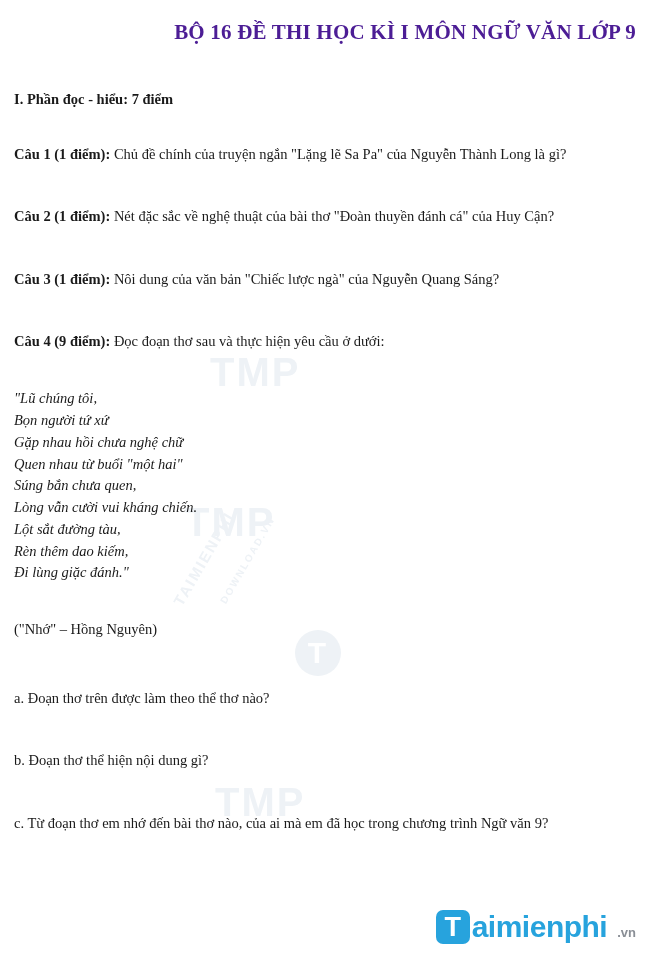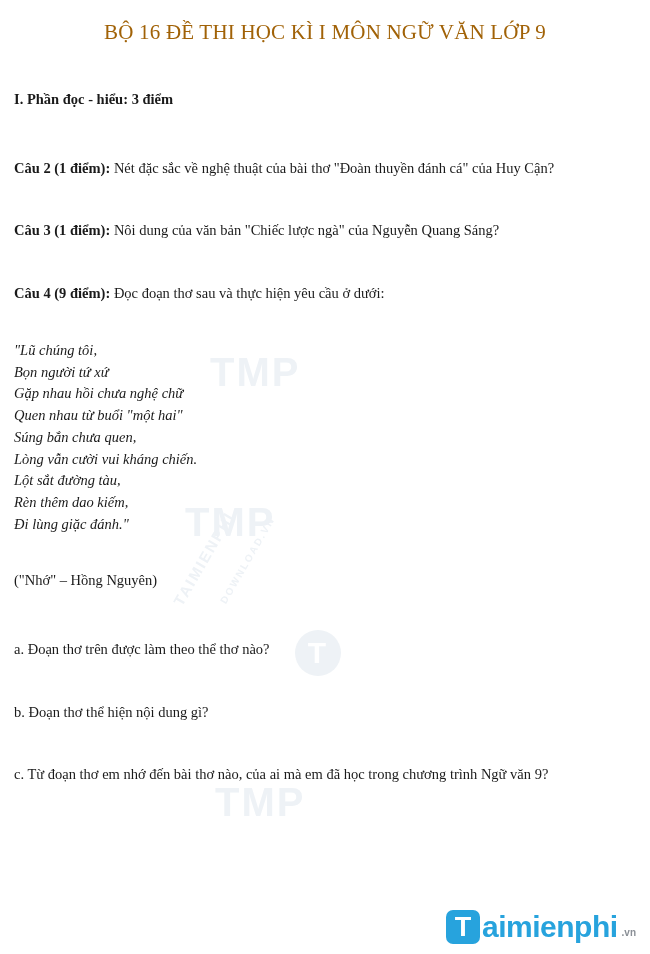--- a/index.html
+++ b/index.html
@@ -57,24 +57,24 @@
 
   
   .page {
     position: relative;
     z-index: 1;
     padding: 14px 14px 0 14px;
     box-sizing: border-box;
   }
 
   .doc-title {
-    text-align: center;
-    color: #a16207;
+    text-align: right;
+    color: #4c1d95;
     font-size: 21px;
-    font-weight: normal;
+    font-weight: bold;
     letter-spacing: 0.2px;
     margin: 6px 0 0 0;
     line-height: 1.2;
   }
   .doc-subtitle {
     text-align: center;
     color: #1f3c8c;
     font-size: 21px;
     font-weight: bold;
     margin: 28px 0 0 0;
@@ -136,24 +136,24 @@
     margin-right: 2px;
   }
   .logo-text {
     font-size: 30px;
     font-weight: bold;
     color: #27a3dd;
     line-height: 34px;
     letter-spacing: -0.5px;
   }
   .logo-tld {
-    font-size: 10px;
+    font-size: 13px;
     font-weight: bold;
     color: #8a8f96;
-    margin-left: 4px;
+    margin-left: 10px;
     line-height: 22px;
   }
 </style>
 </head>
 <body>
 
 <div class="watermark-layer">
   <div class="wm wm-tmp" style="left:210px; top:350px;">TMP</div>
   <div class="wm wm-tmp" style="left:185px; top:500px;">TMP</div>
   <div class="wm wm-tmp" style="left:215px; top:780px;">TMP</div>
@@ -161,24 +161,27 @@
   <div class="wm wm-taimienphi" style="left:218px; top:600px; font-size:10px;">DOWNLOAD.VN</div>
   <div class="wm wm-circle" style="left:295px; top:630px;">T</div>
 </div>
 
 <div class="page">
 
   <h1 class="doc-title">BỘ 16 ĐỀ THI HỌC KÌ I MÔN NGỮ VĂN LỚP 9</h1>
 
   <div class="spacer-lg"></div>
 
-  <p class="section-head">I. Phần đọc - hiểu: 3 điểm</p>
-
-  <div class="spacer-md"></div>
-
+  <p class="section-head">I. Phần đọc - hiểu: 7 điểm</p>
+
+  <div class="spacer-md"></div>
+
+  <p class="body-row">
+    <span class="q-label">Câu 1 (1 điểm):</span><span> Chủ đề chính của truyện ngắn "Lặng lẽ Sa Pa" của Nguyễn Thành Long là gì?</span>
+  </p>
 
   <div class="spacer-sm"></div>
 
   <p class="body-row">
     <span class="q-label">Câu 2 (1 điểm):</span><span> Nét đặc sắc về nghệ thuật của bài thơ "Đoàn thuyền đánh cá" của Huy Cận?</span>
   </p>
 
   <div class="spacer-sm"></div>
 
   <p class="body-row">

